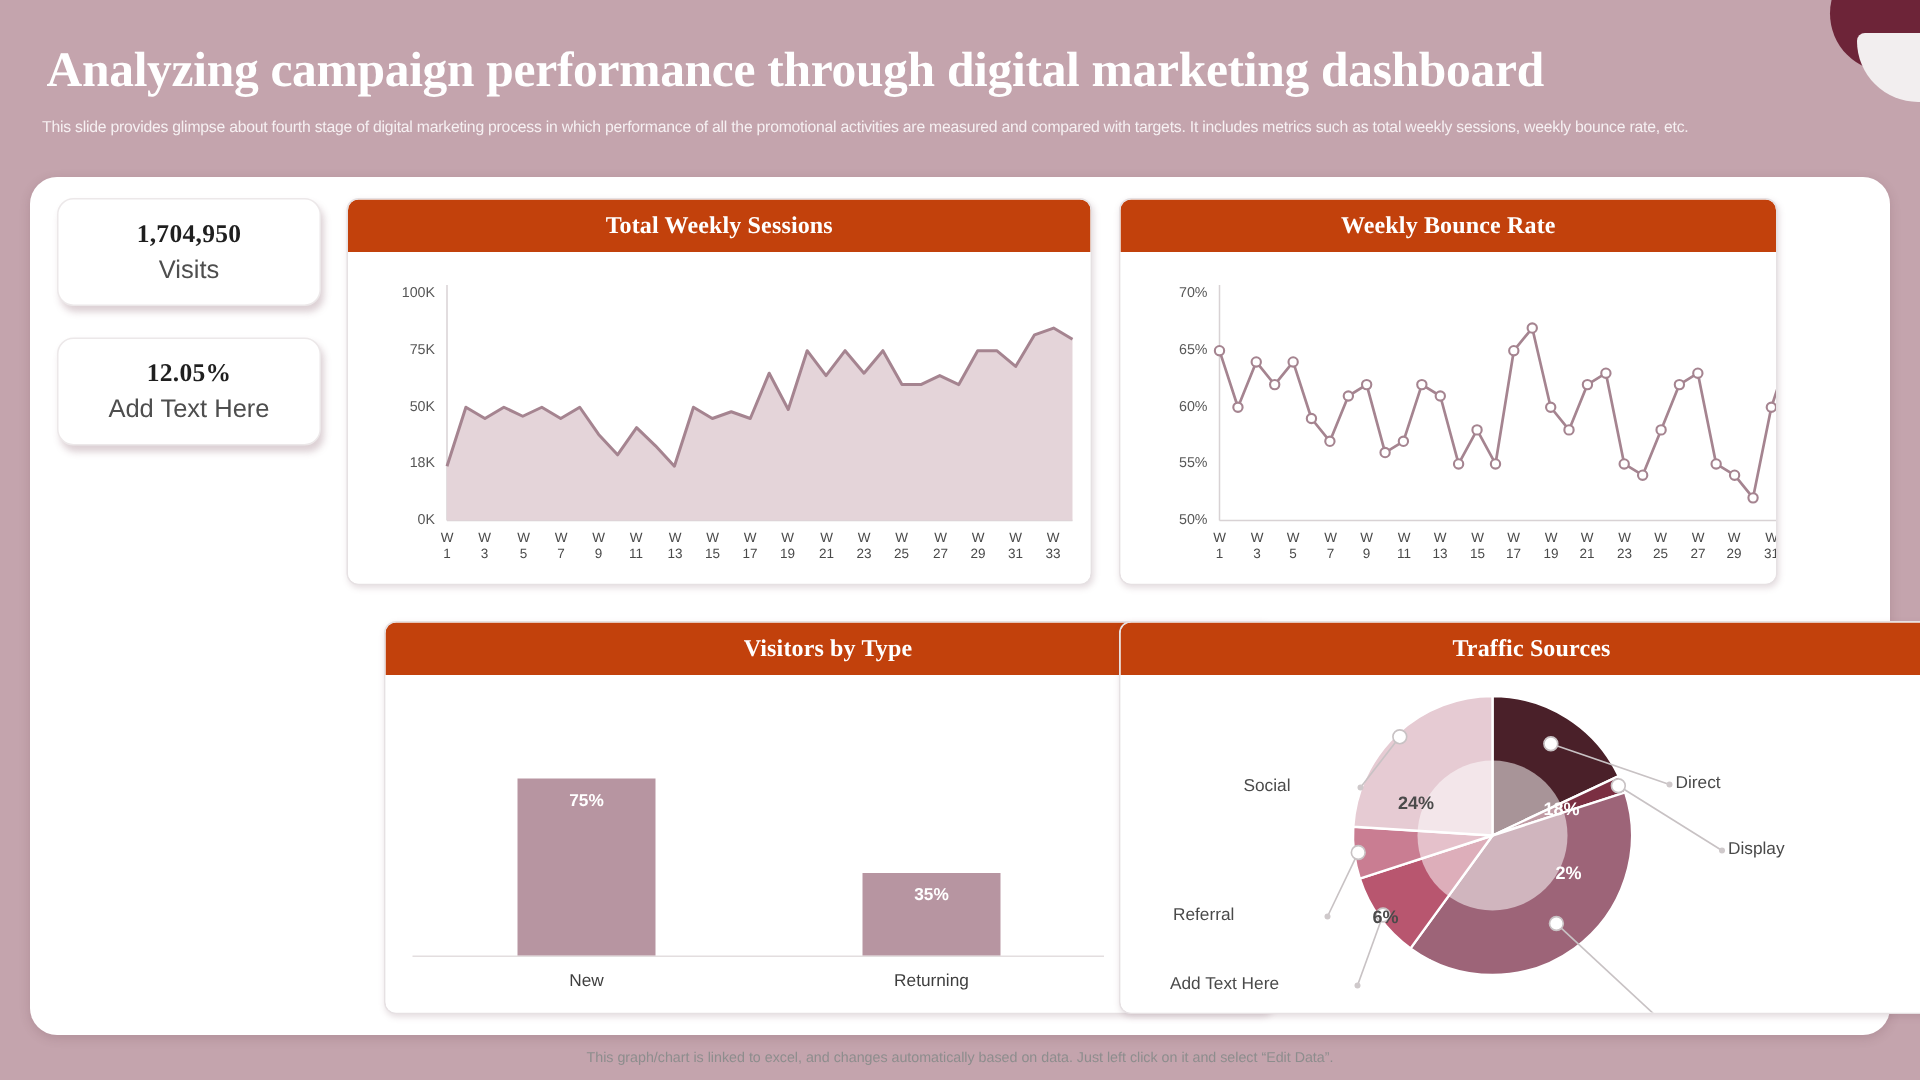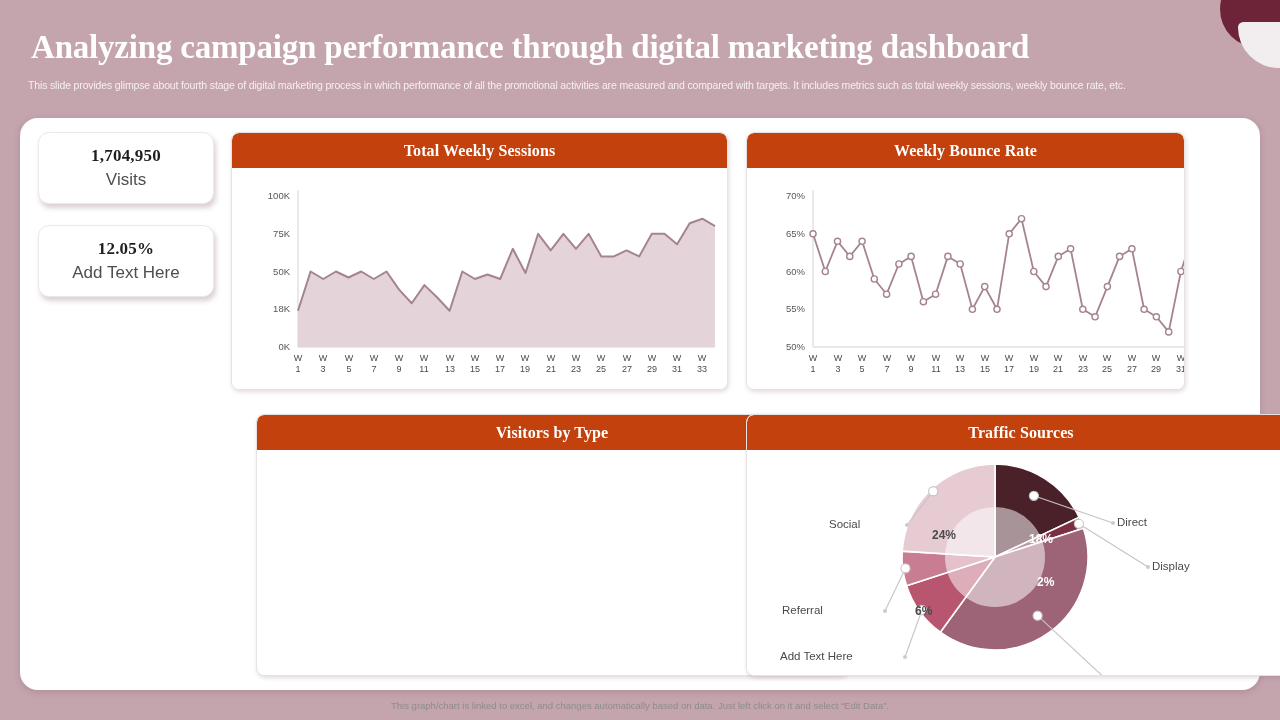--- a/index.html
+++ b/index.html
@@ -263,20 +263,31 @@
         <div class="xtick" style="left: 398px; top: 185px;">W<br>29</div>
         <div class="xtick" style="left: 423px; top: 185px;">W<br>31</div>
         <div class="xtick" style="left: 447px; top: 185px;">W<br>33</div>
       </div>
   </div>
 
   <div class="chart-card" id="card-visitors">
     <div class="chart-head">
       <span class="chart-head-title">Visitors by Type</span>
     </div>
+    <div class="chart-body" id="body-visitors" style="height:226px">
+        <div class="bar-baseline" style="left: 18px; top: 187px; width: 461px;"></div>
+        <div class="bar" style="left: 88px; top: 69.25px; width: 92px; height: 117.75px; background: rgb(183, 149, 161);">
+          <div class="bar-value">75%</div>
+        </div>
+        <div class="bar-cat" style="left: 74px; top: 198px;">New</div>
+        <div class="bar" style="left: 318px; top: 132.05px; width: 92px; height: 54.95px; background: rgb(183, 149, 161);">
+          <div class="bar-value">35%</div>
+        </div>
+        <div class="bar-cat" style="left: 304px; top: 198px;">Returning</div>
+      </div>
   </div>
 
   <div class="chart-card" id="card-traffic">
     <div class="chart-head">
       <span class="chart-head-title">Traffic Sources</span>
     </div>
     <div class="chart-body" id="body-traffic" style="height:226px">
         <svg class="plot-svg" width="497" height="226">
           <path d="M 248 107 L 248.00 14.00 A 93 93 0 0 1 332.15 67.40 Z" fill="#4a2029" stroke="#ffffff" stroke-width="1.6"></path>
           <path d="M 248 107 L 332.15 67.40 A 93 93 0 0 1 336.45 78.26 Z" fill="#7b2f42" stroke="#ffffff" stroke-width="1.6"></path>

